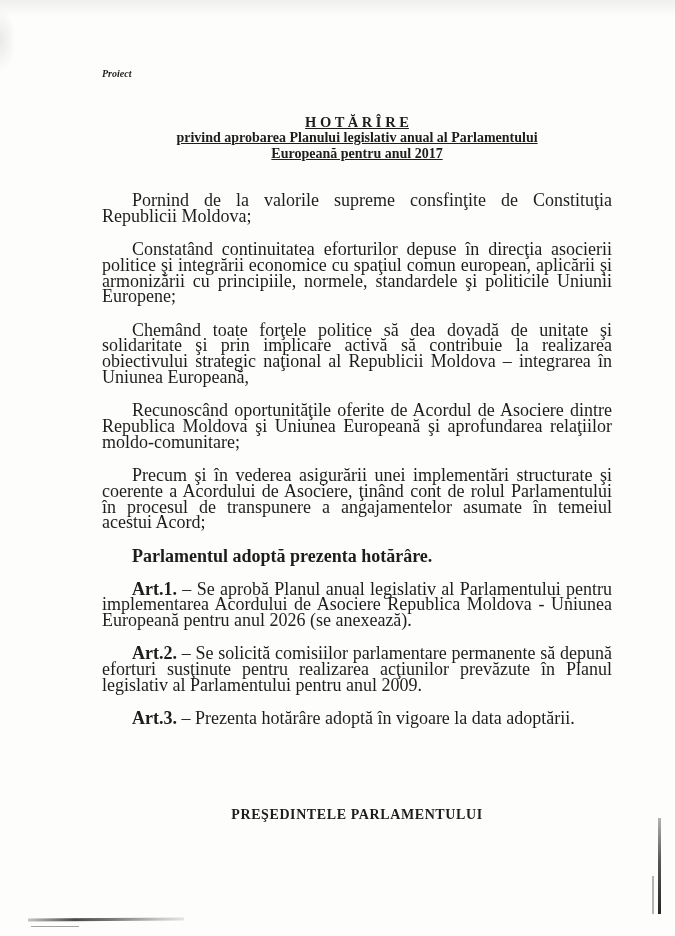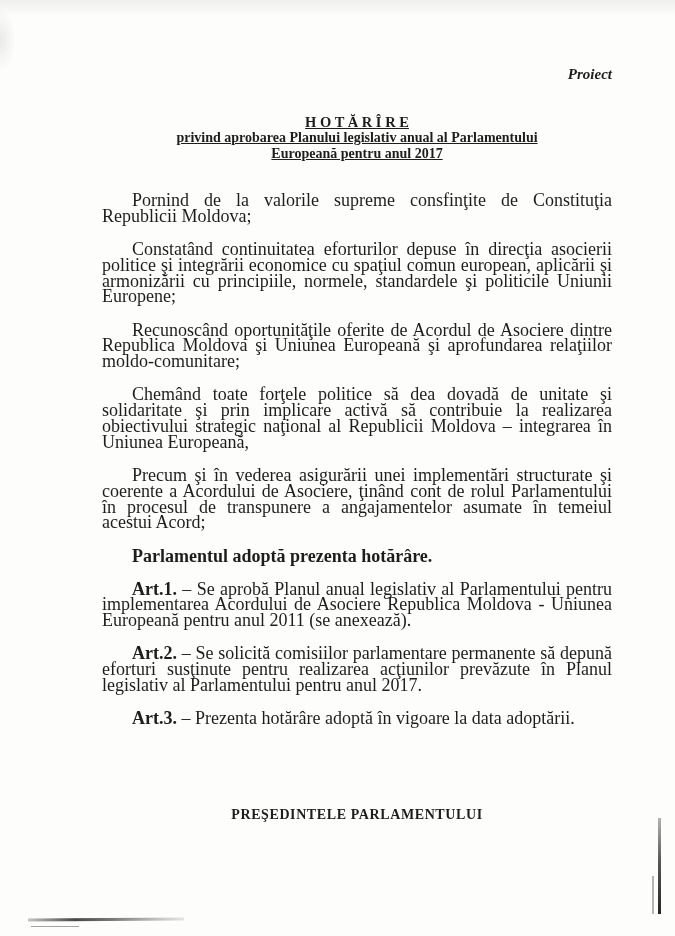--- a/index.html
+++ b/index.html
@@ -33,24 +33,23 @@
     pointer-events: none;
   }
   .content {
     position: absolute;
     left: 102px;
     top: 0;
     width: 510px;
   }
   .proiect {
     margin-top: 66px;
-    text-align: right;
     font-style: italic;
     font-weight: bold;
-    font-size: 15px;
+    font-size: 10px;
     line-height: 16px;
   }
   .title-block {
     margin-top: 32px;
     text-align: center;
     font-weight: bold;
     font-size: 14px;
     line-height: 16px;
     text-decoration: underline;
   }
@@ -125,31 +124,31 @@
     <div class="title-block">
       <div class="title-main">H O T Ă R Î R E</div>
       <div>privind aprobarea Planului legislativ anual al Parlamentului</div>
       <div>Europeană pentru anul 2017</div>
     </div>
 
     <p class="body-para">Pornind de la valorile supreme consfinţite de Constituţia Republicii Moldova;</p>
 
     <p class="body-para">Constatând continuitatea eforturilor depuse în direcţia asocierii politice şi integrării economice cu spaţiul comun european, aplicării şi armonizării cu principiile, normele, standardele şi politicile Uniunii Europene;</p>
 
+    <p class="body-para">Chemând toate forţele politice să dea dovadă de unitate şi solidaritate şi prin implicare activă să contribuie la realizarea obiectivului strategic naţional al Republicii Moldova – integrarea în Uniunea Europeană,</p>
+
     <p class="body-para">Recunoscând oportunităţile oferite de Acordul de Asociere dintre Republica Moldova şi Uniunea Europeană şi aprofundarea relaţiilor moldo-comunitare;</p>
-
-    <p class="body-para">Chemând toate forţele politice să dea dovadă de unitate şi solidaritate şi prin implicare activă să contribuie la realizarea obiectivului strategic naţional al Republicii Moldova – integrarea în Uniunea Europeană,</p>
 
     <p class="body-para">Precum şi în vederea asigurării unei implementări structurate şi coerente a Acordului de Asociere, ţinând cont de rolul Parlamentului în procesul de transpunere a angajamentelor asumate în temeiul acestui Acord;</p>
 
     <p class="body-para bold">Parlamentul adoptă prezenta hotărâre.</p>
 
-    <p class="body-para"><span class="bold">Art.1.</span><span> – Se aprobă Planul anual legislativ al Parlamentului pentru implementarea Acordului de Asociere Republica Moldova - Uniunea Europeană pentru anul 2011 (se anexează).</span></p>
+    <p class="body-para"><span class="bold">Art.1.</span><span> – Se aprobă Planul anual legislativ al Parlamentului pentru implementarea Acordului de Asociere Republica Moldova - Uniunea Europeană pentru anul 2026 (se anexează).</span></p>
 
-    <p class="body-para"><span class="bold">Art.2.</span><span> – Se solicită comisiilor parlamentare permanente să depună eforturi susţinute pentru realizarea acţiunilor prevăzute în Planul legislativ al Parlamentului pentru anul 2017.</span></p>
+    <p class="body-para"><span class="bold">Art.2.</span><span> – Se solicită comisiilor parlamentare permanente să depună eforturi susţinute pentru realizarea acţiunilor prevăzute în Planul legislativ al Parlamentului pentru anul 2009.</span></p>
 
     <p class="body-para"><span class="bold">Art.3.</span><span> – Prezenta hotărâre adoptă în vigoare la data adoptării.</span></p>
 
     <div class="signature">PREŞEDINTELE PARLAMENTULUI</div>
 
   </div>
 
   <div class="artifact-hline-1"></div>
   <div class="artifact-hline-2"></div>
   <div class="artifact-vline-1"></div>

